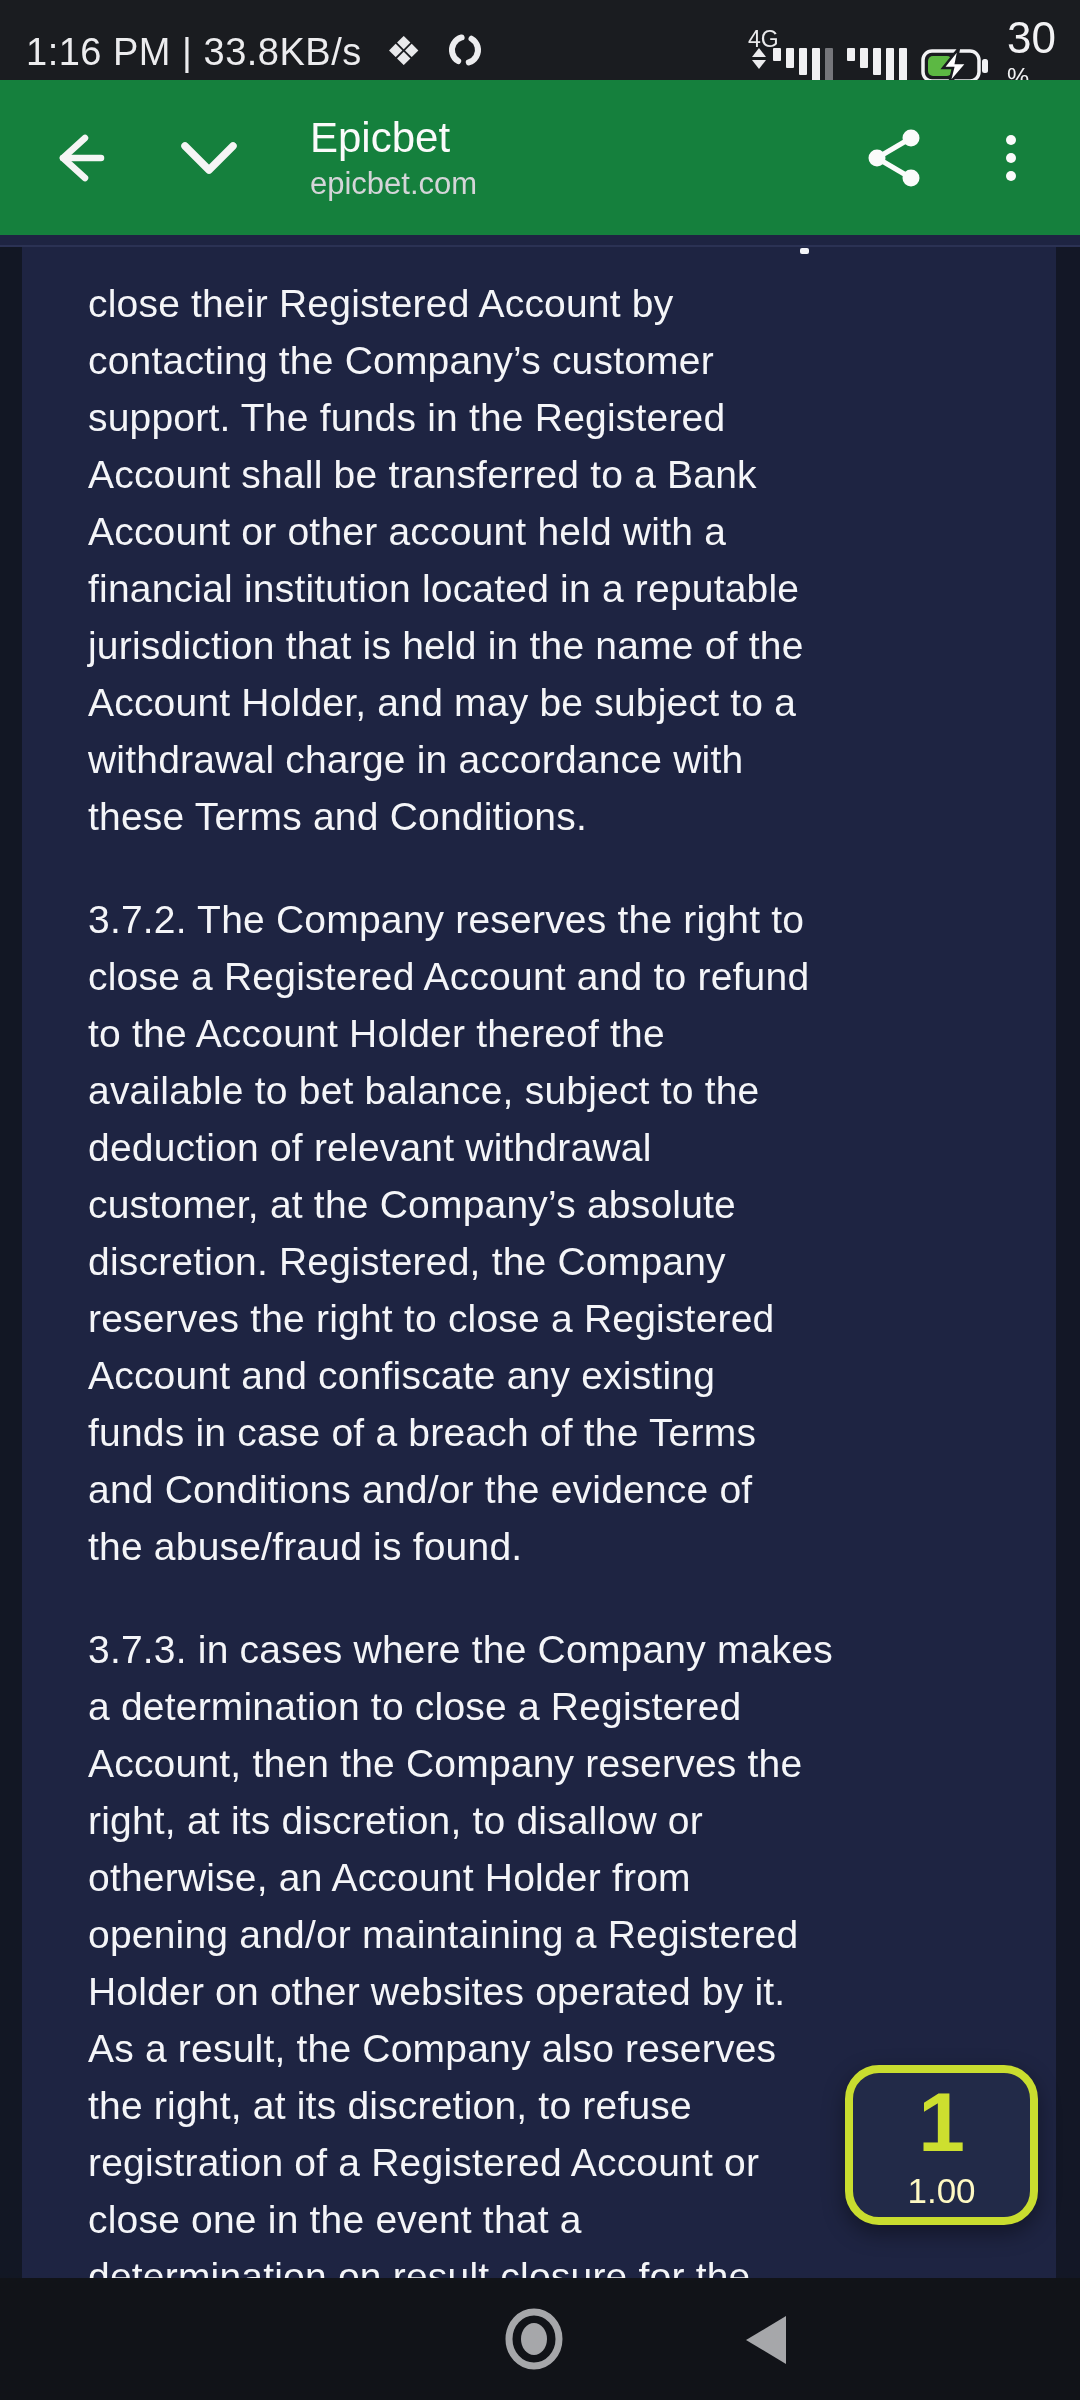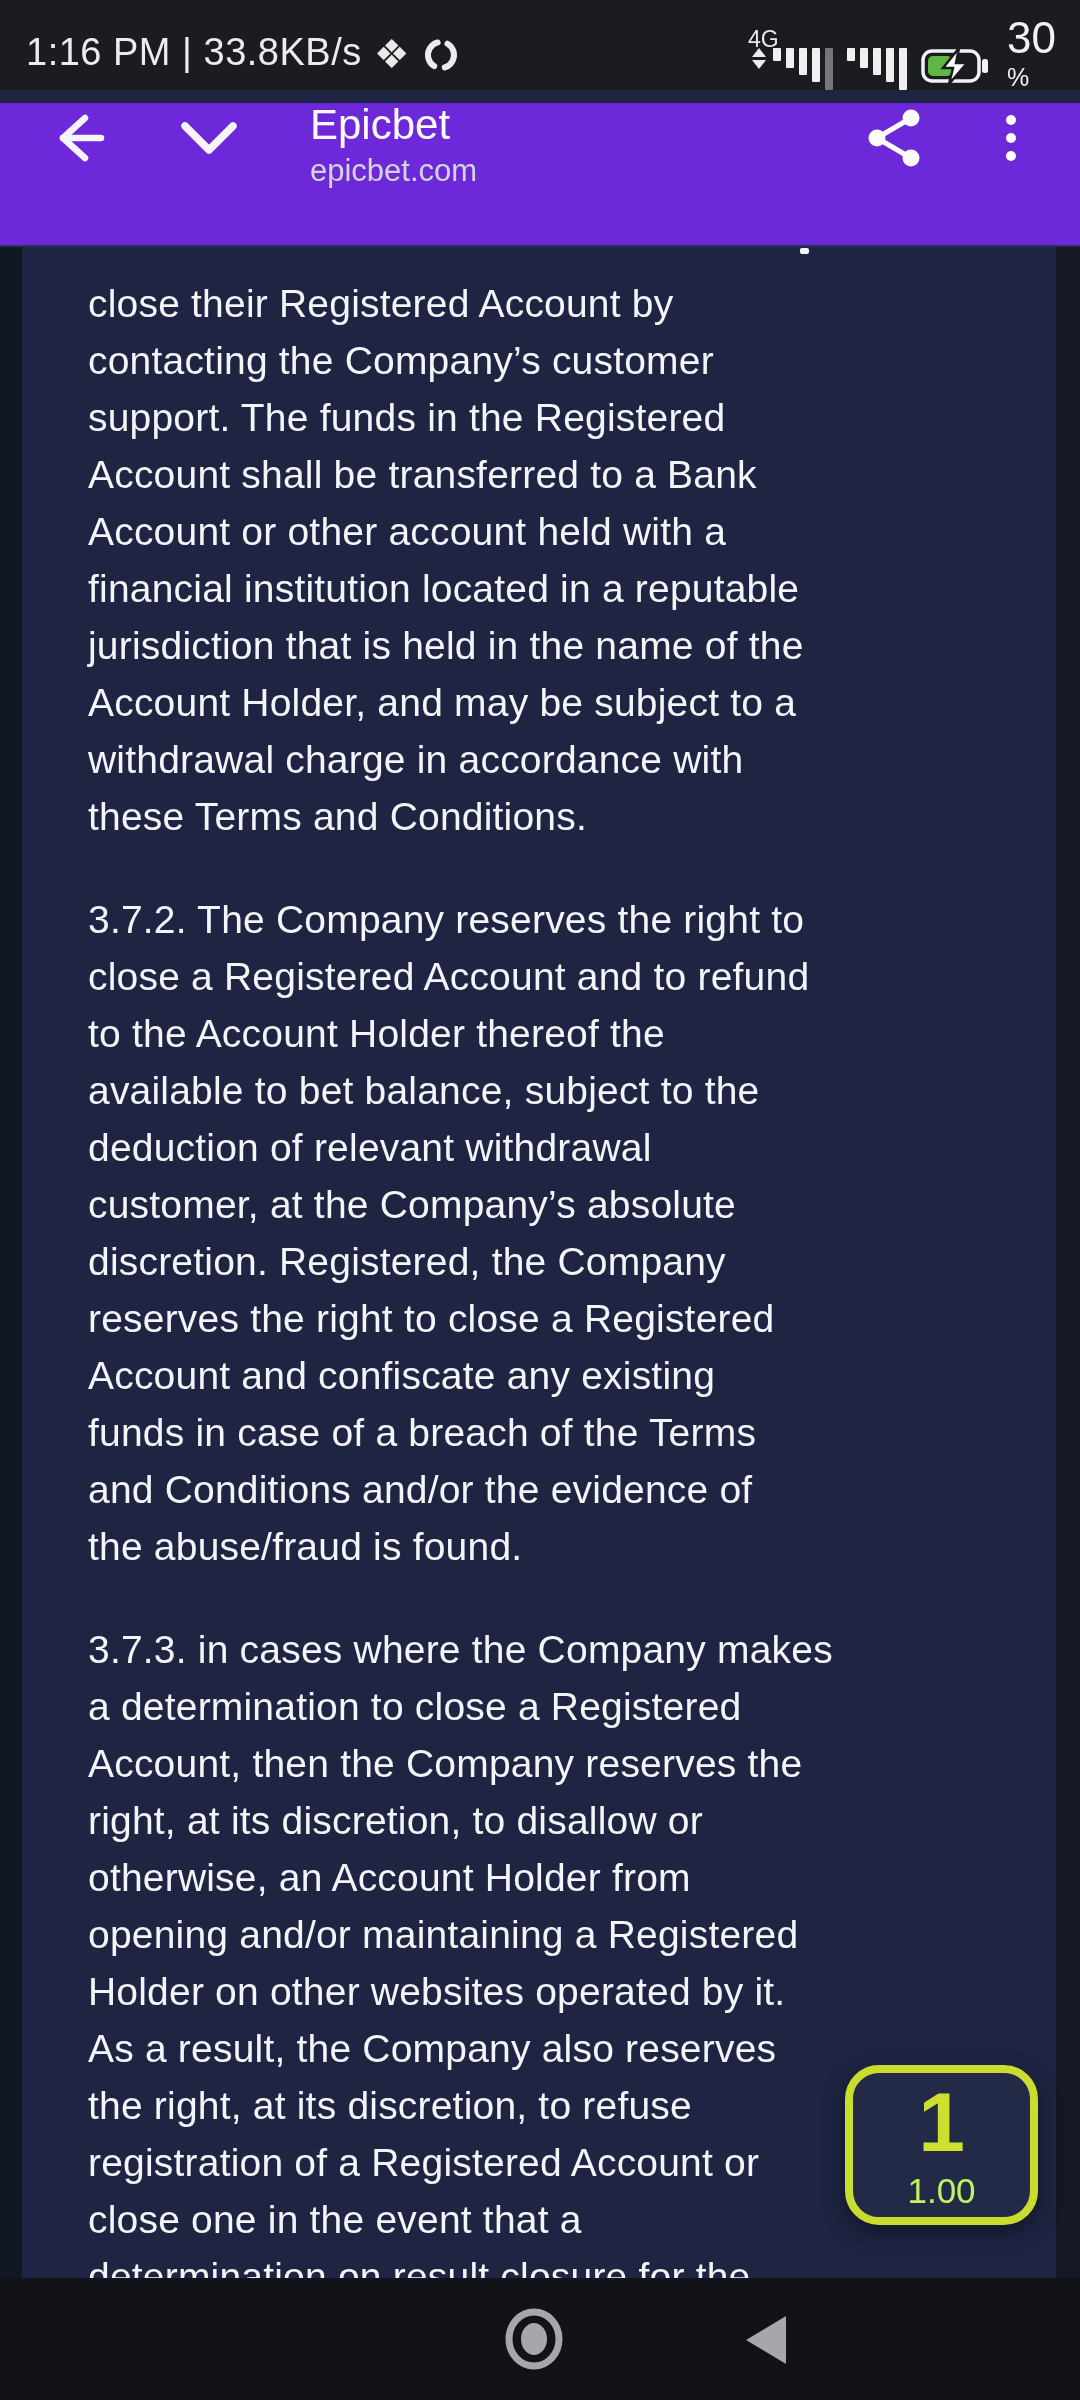--- a/index.html
+++ b/index.html
@@ -7,40 +7,40 @@
     position:relative;width:1080px;height:2400px;overflow:hidden;
     background:#1e2442;font-family:"Liberation Sans",sans-serif;
     -webkit-font-smoothing:antialiased;
   }
   
   .status-bar{
     position:absolute;top:0;left:0;width:100%;height:90px;background:#1a1c20;
     display:flex;align-items:center;justify-content:space-between;
     padding:0 26px;box-sizing:border-box;color:#f0f0f2;
   }
-  .sb-left{display:flex;align-items:flex-end;gap:12px;padding-top:14px;}
+  .sb-left{display:flex;align-items:flex-start;gap:24px;padding-top:14px;}
   .sb-time{font-size:38px;font-weight:500;letter-spacing:.5px;color:#ececee;}
   .diamond-glyph{font-size:40px;line-height:40px;color:#e9e9eb;}
   .sb-right{display:flex;align-items:flex-end;gap:14px;padding-top:14px;}
   .sim-group{position:relative;display:flex;gap:5px;height:44px;}
   .sim-label{position:absolute;top:-22px;left:-4px;font-size:23px;color:#e9e9eb;font-weight:500;}
   .updown{display:flex;flex-direction:column;gap:3px;margin-right:2px;margin-bottom:1px;}
   .tri-up{width:0;height:0;border-left:7px solid transparent;border-right:7px solid transparent;border-bottom:9px solid #ececee;}
   .tri-dn{width:0;height:0;border-left:7px solid transparent;border-right:7px solid transparent;border-top:9px solid #ececee;}
   .bar{width:8px;background:#f0f0f2;border-radius:1px;}
   .b1{height:13px}.b2{height:20px}.b3{height:27px}.b4{height:34px}.b5{height:42px}
   .bar.dim{background:#75767b;}
   .battery{margin-bottom:2px;}
   .sb-batt-text{display:flex;align-items:baseline;margin-bottom:0px;flex-direction:column;}
   .sb-pct-num{font-size:44px;font-weight:500;color:#f2f2f4;}
   .sb-pct-sign{font-size:25px;color:#f2f2f4;margin-left:2px;}
   
   .browser-header{
-    position:absolute;top:103px;left:0;width:100%;height:155px;background:#6d28d9;
-    display:flex;align-items:flex-start;box-sizing:border-box;padding:0 30px;
+    position:absolute;top:80px;left:0;width:100%;height:155px;background:#15803d;
+    display:flex;align-items:center;box-sizing:border-box;padding:0 30px;
   }
   .icon-btn{background:none;border:none;padding:0;cursor:pointer;display:flex;align-items:center;justify-content:center;}
   .hdr-back{width:70px;height:70px;margin-left:14px;}
   .hdr-chevron{width:70px;height:70px;margin-left:60px;}
   .title-block{margin-left:66px;display:flex;flex-direction:column;gap:8px;flex:1;}
   .site-title{font-size:42px;color:#fafafa;font-weight:400;line-height:44px;}
   .site-url{font-size:31px;color:#d4d5d8;font-weight:400;line-height:32px;}
   .hdr-share{width:70px;height:70px;margin-right:56px;}
   .hdr-menu{width:50px;height:70px;margin-right:14px;flex-direction:column;gap:8px;}
   .dot{width:10px;height:10px;border-radius:50%;background:#fbfbfb;}
@@ -59,21 +59,21 @@
     font-weight:400;letter-spacing:.2px;
   }
   
   .odds-badge{
     position:absolute;left:845px;top:1818px;width:193px;height:160px;box-sizing:border-box;
     background:#222a48;border:8px solid #c9dd2f;border-radius:34px;
     display:flex;flex-direction:column;align-items:center;justify-content:center;
     box-shadow:0 8px 22px rgba(0,0,0,.4);
   }
   .odds-value{font-size:84px;font-weight:800;color:#cddf2f;line-height:84px;}
-  .odds-price{font-size:35px;font-weight:400;color:#bef264;line-height:38px;margin-top:8px;}
+  .odds-price{font-size:35px;font-weight:400;color:#fef9c3;line-height:38px;margin-top:8px;}
   
   .nav-bar{position:absolute;left:0;top:2278px;width:100%;height:122px;background:#111318;}
   .nav-btn{position:absolute;background:none;border:none;padding:0;cursor:pointer;}
   .recents-square{width:38px;height:44px;background:#a6a7aa;border-radius:8px;}
   .nav-btn{position:absolute;}
 </style>
 </head>
 <body>
 
 <div class="screen">

